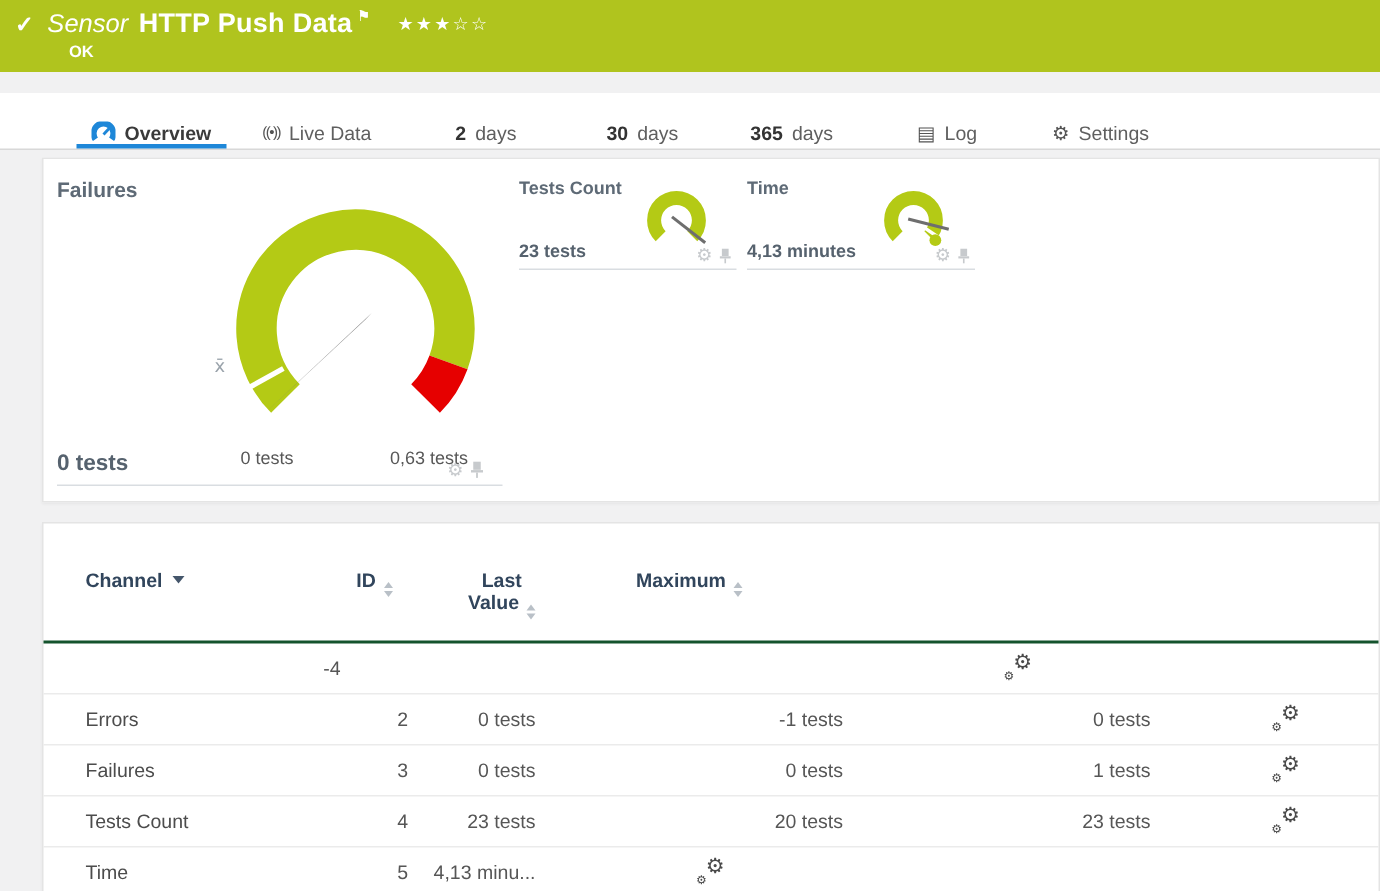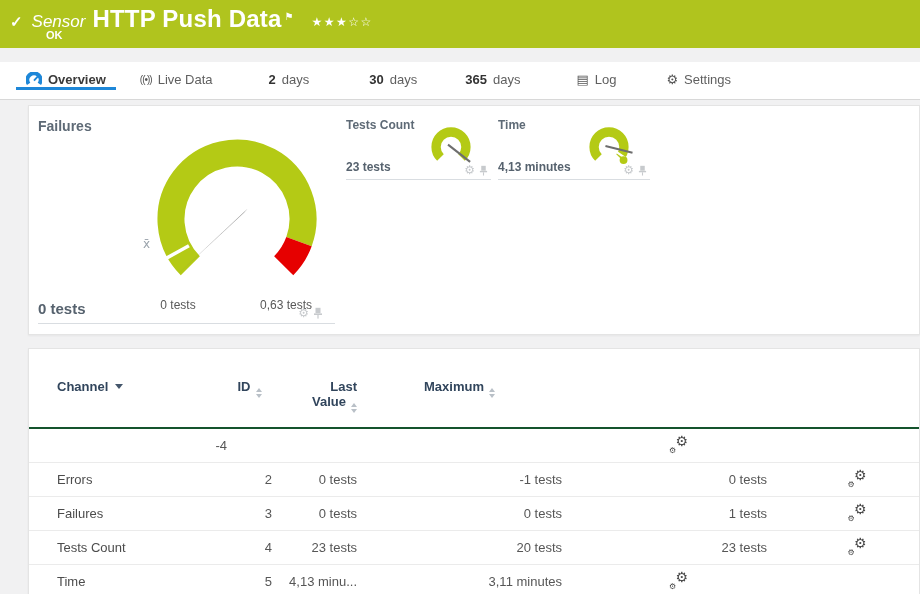--- a/index.html
+++ b/index.html
@@ -4,28 +4,28 @@
 <style>
   html,body{margin:0;padding:0;}
   .page{position:relative;width:920px;height:594px;background:#f1f1f2;overflow:hidden;
         font-family:"Liberation Sans",sans-serif;-webkit-font-smoothing:antialiased;}
 
   
   .sensor-header{position:absolute;left:0;top:0;right:0;height:48px;background:var(--status-green);color:#fff;}
   .hdr-row{position:absolute;left:10px;top:5px;display:flex;align-items:baseline;white-space:nowrap;}
   .check{font-size:15px;font-weight:bold;margin-right:9px;}
   .kind{font-style:italic;font-size:17px;margin-right:7px;}
-  .title{font-weight:bold;font-size:24px;letter-spacing:.2px;}
+  .title{font-weight:bold;font-size:18px;letter-spacing:.2px;}
   .flag{font-size:10px;margin-left:3px;position:relative;top:-7px;}
   .stars{margin-left:18px;font-size:12px;letter-spacing:1.5px;position:relative;top:-1px;}
   .status{position:absolute;left:46px;top:29px;font-size:11px;font-weight:bold;}
 
   
   .tabs{position:absolute;top:62px;left:0;right:0;height:37px;background:#fff;border-bottom:1px solid #d8d8d8;
-        display:flex;align-items:center;padding-left:16px;box-sizing:content-box;}
+        display:flex;align-items:flex-end;padding-left:51px;box-sizing:content-box;}
   .tab{display:flex;align-items:center;gap:6px;font-size:13px;color:#5f5f5f;padding:0 10px;
        border-bottom:3px solid transparent;cursor:pointer;box-sizing:border-box;}
   .tab .num{font-weight:bold;color:#333;}
   .tab.active{border-bottom-color:var(--tab-blue);color:#3a3a3a;font-weight:bold;}
   .tab-ico{display:inline-flex;align-items:center;color:#5a5a5a;}
   .live-glyph{font-size:10px;letter-spacing:-1px;color:#555;}
   .glyph-log{font-size:13px;color:#555;}
   .glyph-gear{font-size:13px;color:#555;line-height:1;}
   .mr14{margin-right:14px}.mr36{margin-right:36px}.mr30{margin-right:30px}
   .mr40{margin-right:40px}.mr28{margin-right:28px}
@@ -61,21 +61,21 @@
   .thead{display:grid;grid-template-columns:170px 45px 85px 205px 205px 1fr;
          padding:30px 0 14px 28px;border-bottom:2px solid #14532d;align-items:start;}
   .th{font-size:13px;font-weight:bold;color:#31455c;line-height:15px;}
   .th-right{text-align:center;}
   .th-channel{display:flex;align-items:center;gap:7px;cursor:pointer;}
   .caret-down{width:0;height:0;border-left:4px solid transparent;border-right:4px solid transparent;border-top:5px solid #44566b;}
   .sort{display:inline-flex;flex-direction:column;gap:2px;margin-left:5px;vertical-align:-1px;cursor:pointer;}
   .sort i{display:block;width:0;height:0;border-left:3.5px solid transparent;border-right:3.5px solid transparent;}
   .sort .up{border-bottom:4px solid #b9c0c7;}
   .sort .down{border-top:4px solid #b9c0c7;}
-  .th-last{justify-self:end;text-align:right;cursor:pointer;}
+  .th-last{justify-self:end;text-align:center;cursor:pointer;}
   .trow{display:grid;grid-template-columns:170px 45px 85px 205px 205px 1fr;padding-left:28px;height:33px;
         align-items:center;border-bottom:1px solid #ebebeb;font-size:13px;color:#4c4c4c;cursor:pointer;}
   .td-num{text-align:right;color:#565656;}
   .chan-gear{position:relative;width:19px;height:16px;justify-self:center;transform:translateX(14px);color:#4a4a4a;cursor:pointer;}
   .chan-gear .g-big{position:absolute;right:0;top:-4px;font-size:14px;line-height:1;}
   .chan-gear .g-small{position:absolute;left:0;bottom:-1px;font-size:8px;line-height:1;}
 </style>
 </head>
 <body>
 
@@ -257,20 +257,19 @@
       <div class="td-num">23 tests</div>
       <div class="chan-gear">
           <span class="g-big">⚙</span>
           <span class="g-small">⚙</span>
         </div>
     </div>
     <div class="trow">
       <div>Time</div>
       <div class="td-num">5</div>
       <div class="td-num">4,13 minu...</div>
-      <div class="td-num">3,11 minutes</div>
       <div class="chan-gear">
           <span class="g-big">⚙</span>
           <span class="g-small">⚙</span>
         </div>
     </div>
   </section>
 </div>
 
 </body></html>

